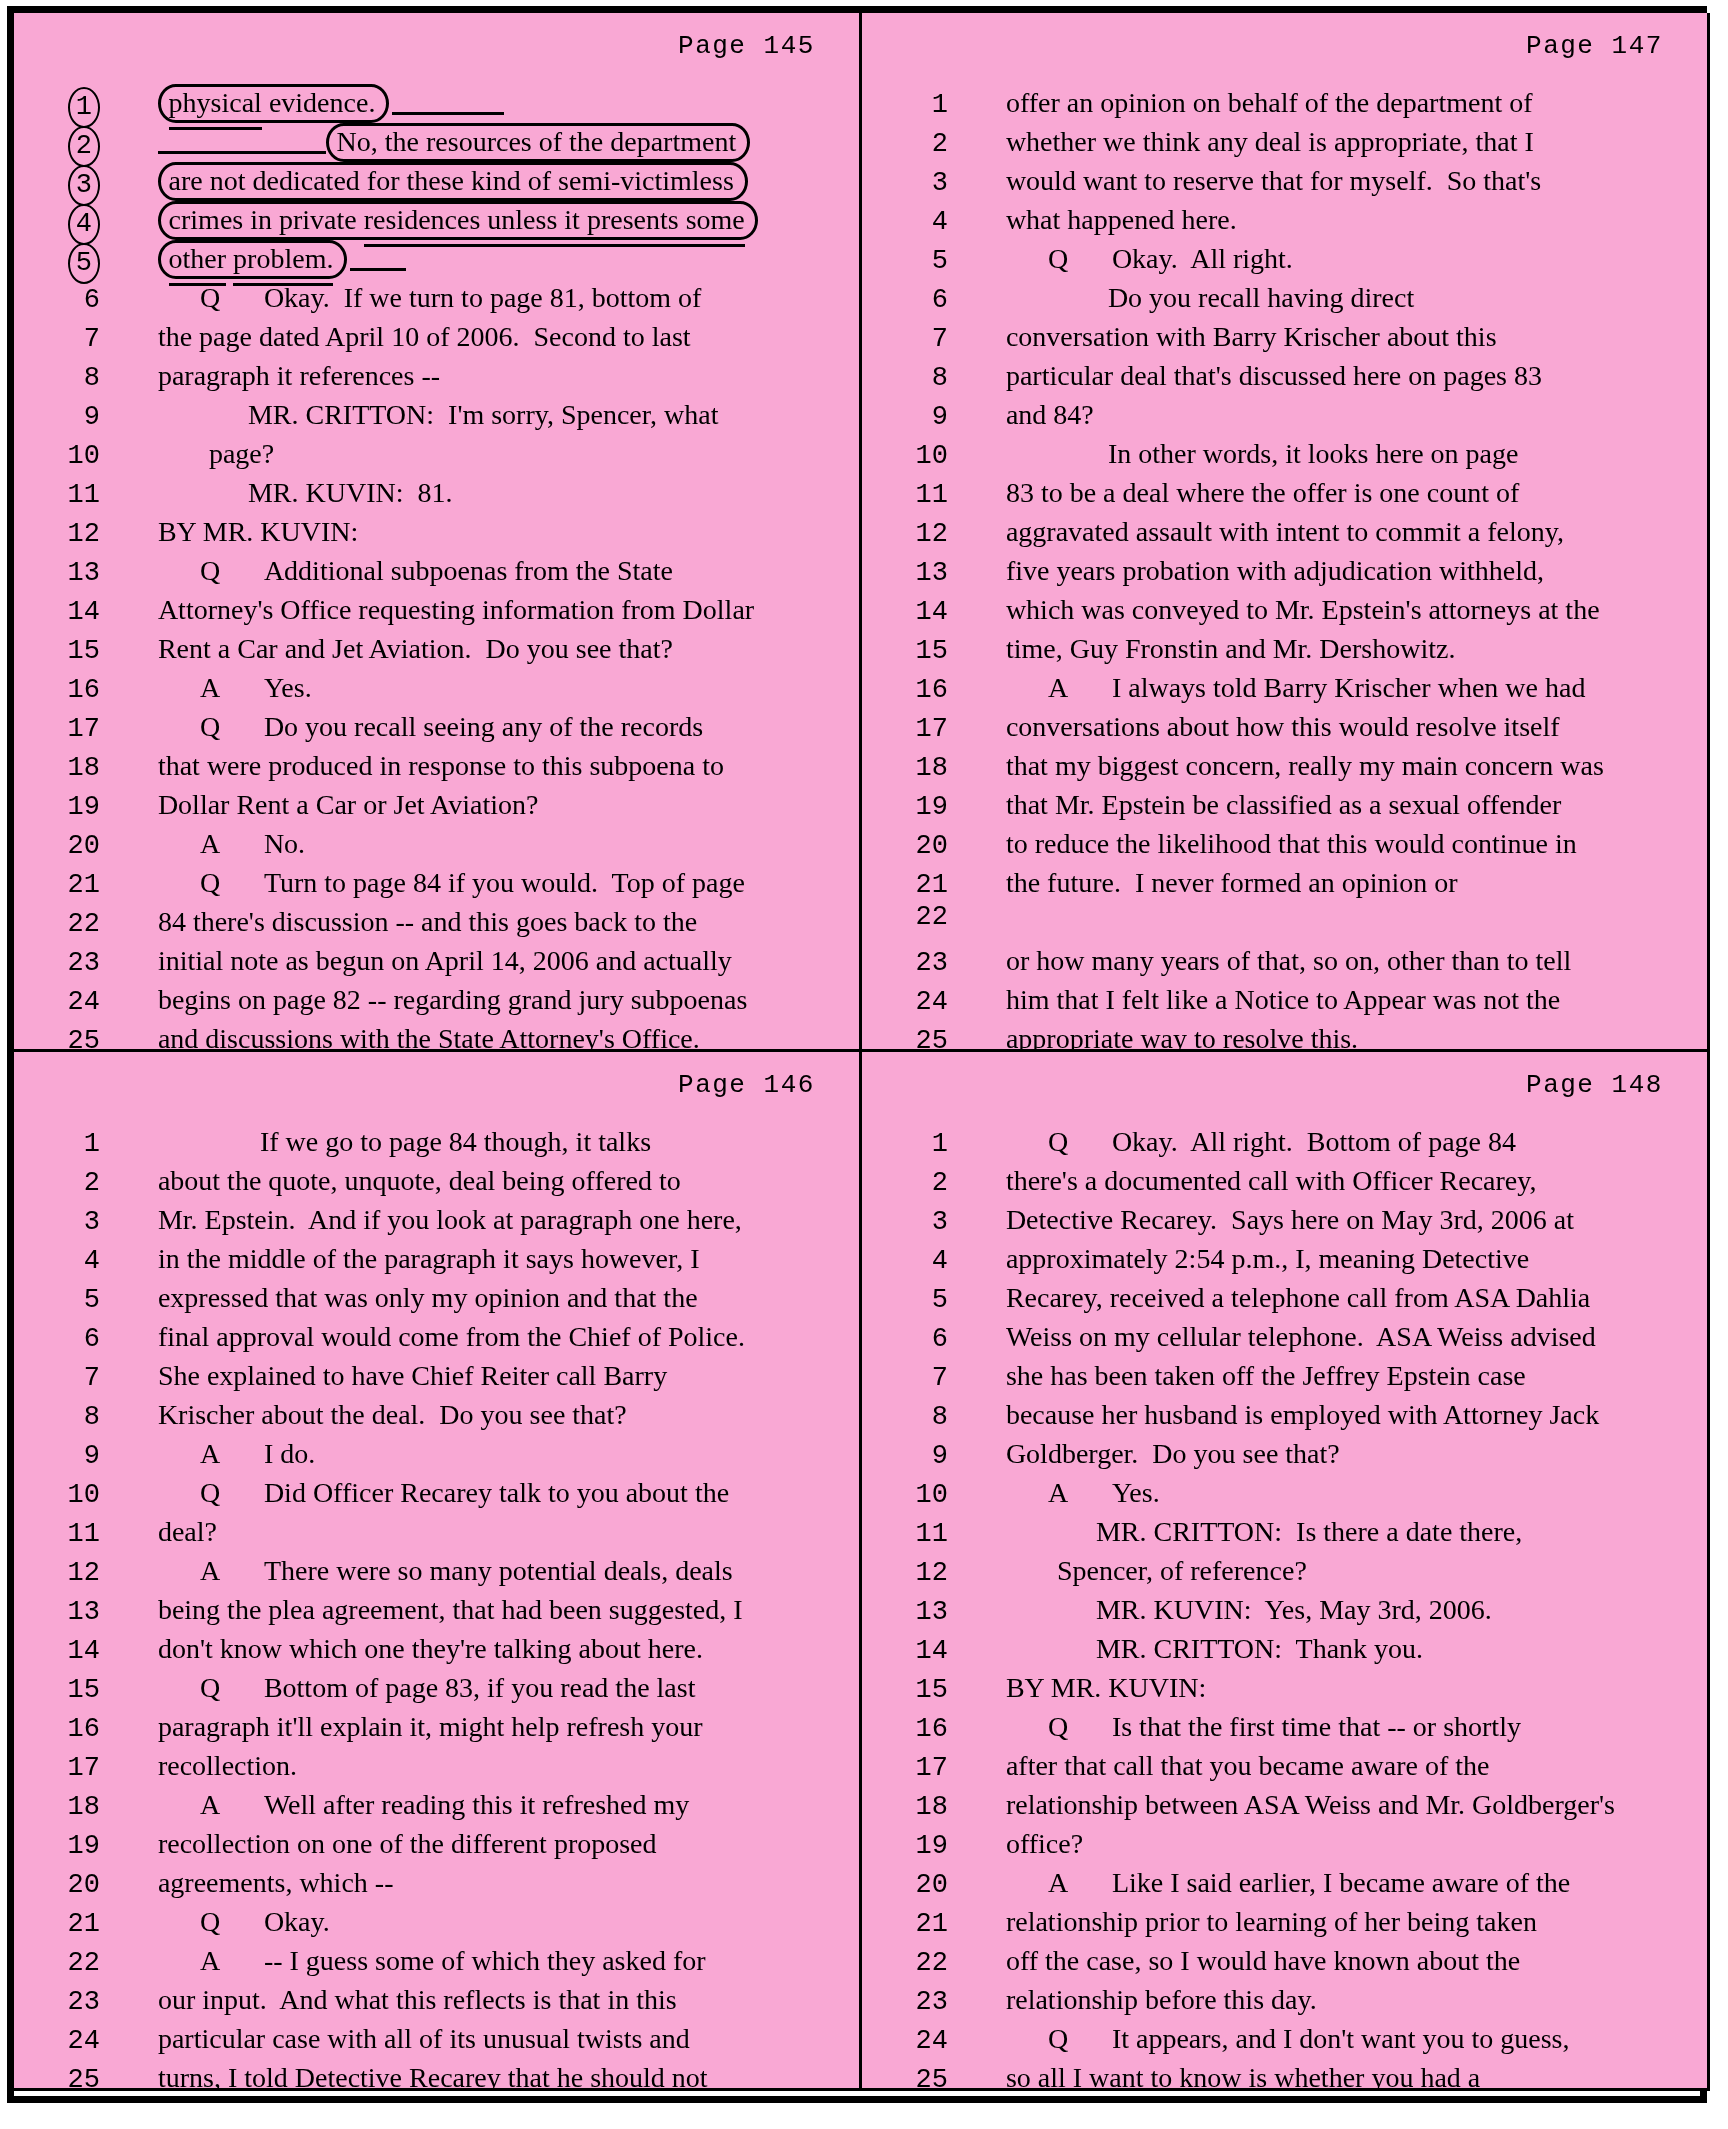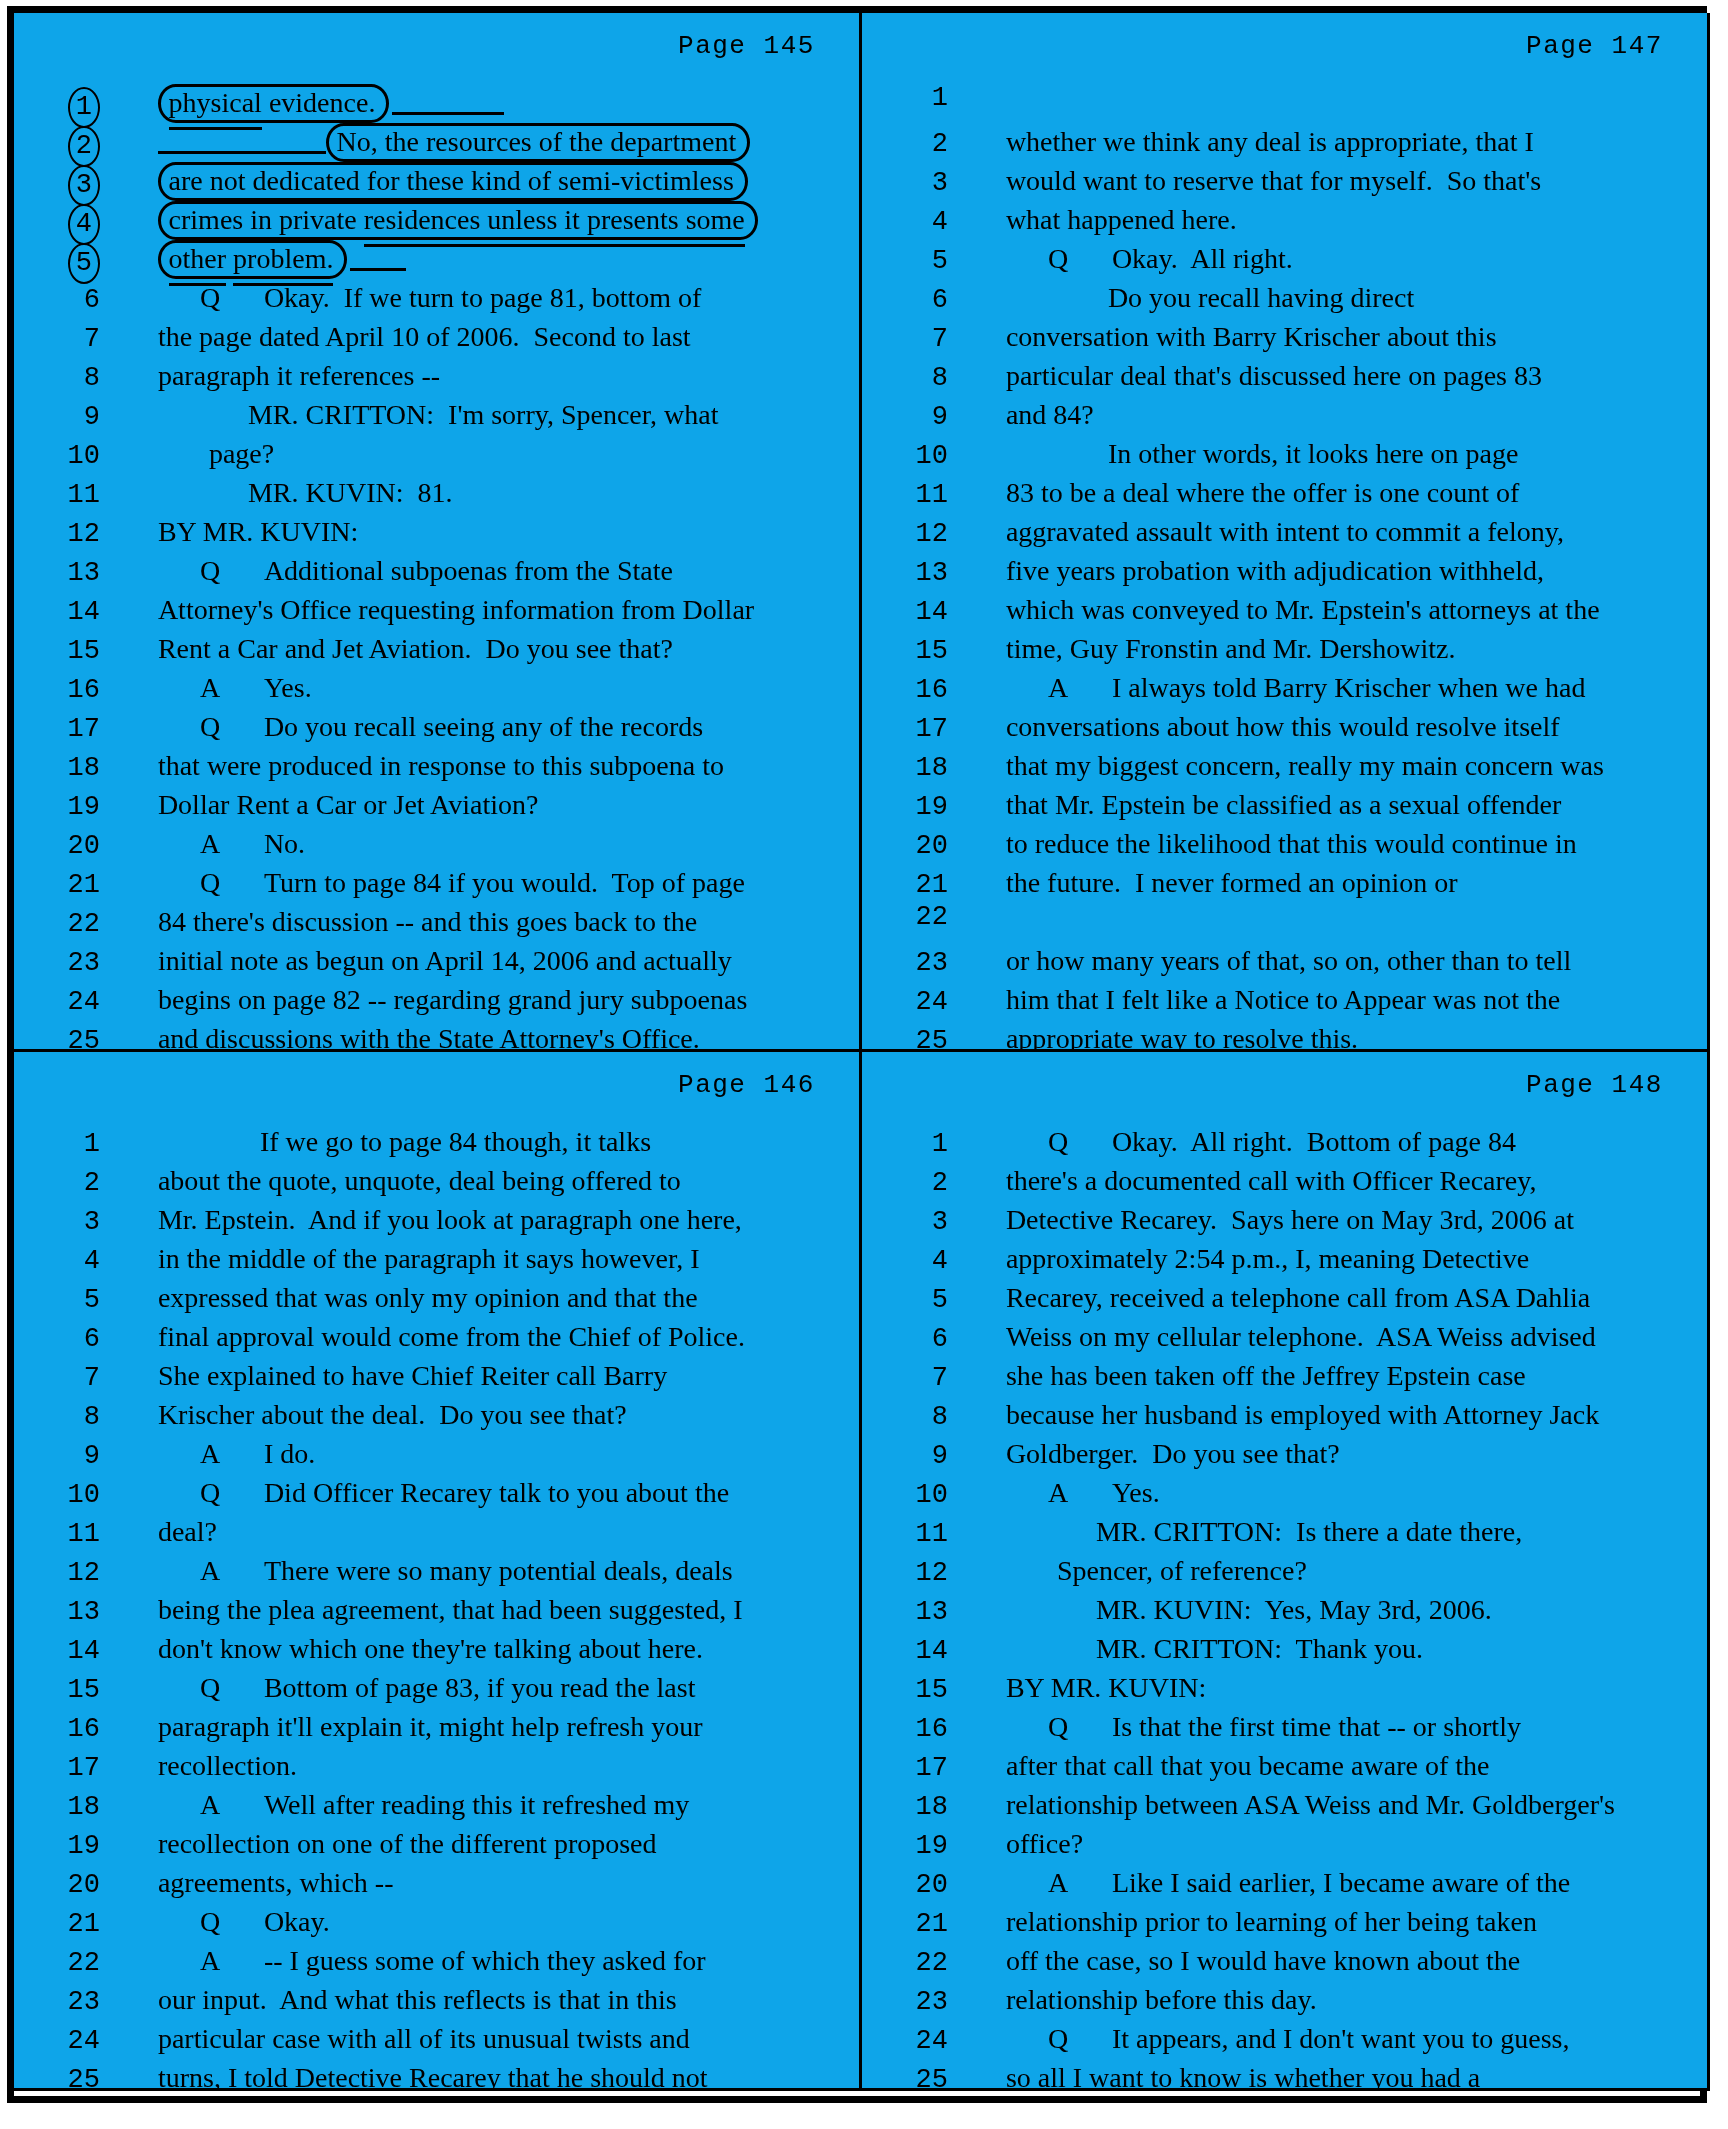--- a/index.html
+++ b/index.html
@@ -15,21 +15,21 @@
     box-sizing:border-box;
   }
   .page{
     border-right:3.8px solid #000;
     border-bottom:3.8px solid #000;
     box-sizing:border-box;
     overflow:hidden;
     font-family:"Liberation Serif","DejaVu Serif",serif;
     font-size:28px;
     color:#000;
-    background:#0ea5e9;
+    background:#f9a8d4;
   }
   .page-header{
     height:70px;
     box-sizing:border-box;
     text-align:right;
     font-family:"Liberation Mono","DejaVu Sans Mono",monospace;
     font-size:26px;
     padding:18.4px 44px 0 0;
     letter-spacing:1.5px;
   }
@@ -110,21 +110,21 @@
         <div class="line ind-m"><div class="num"><span>18</span></div><div class="txt"><span class="txt-inner"><span>that were produced in response to this subpoena to</span></span></div></div>
         <div class="line ind-m"><div class="num"><span>19</span></div><div class="txt"><span class="txt-inner"><span>Dollar Rent a Car or Jet Aviation?</span></span></div></div>
         <div class="line ind-q"><div class="num"><span>20</span></div><div class="txt"><span class="txt-inner"><span class="marker">A</span><span>No.</span></span></div></div>
         <div class="line ind-q"><div class="num"><span>21</span></div><div class="txt"><span class="txt-inner"><span class="marker">Q</span><span>Turn to page 84 if you would.  Top of page</span></span></div></div>
         <div class="line ind-m"><div class="num"><span>22</span></div><div class="txt"><span class="txt-inner"><span>84 there's discussion -- and this goes back to the</span></span></div></div>
         <div class="line ind-m"><div class="num"><span>23</span></div><div class="txt"><span class="txt-inner"><span>initial note as begun on April 14, 2006 and actually</span></span></div></div>
         <div class="line ind-m"><div class="num"><span>24</span></div><div class="txt"><span class="txt-inner"><span>begins on page 82 -- regarding grand jury subpoenas</span></span></div></div>
         <div class="line ind-m"><div class="num"><span>25</span></div><div class="txt"><span class="txt-inner"><span>and discussions with the State Attorney's Office.</span></span></div></div>
       </div><div class="page">
         <div class="page-header">Page 147</div>
-        <div class="line ind-m"><div class="num"><span>1</span></div></div>
+        <div class="line ind-m"><div class="num"><span>1</span></div><div class="txt"><span class="txt-inner"><span>offer an opinion on behalf of the department of</span></span></div></div>
         <div class="line ind-m"><div class="num"><span>2</span></div><div class="txt"><span class="txt-inner"><span>whether we think any deal is appropriate, that I</span></span></div></div>
         <div class="line ind-m"><div class="num"><span>3</span></div><div class="txt"><span class="txt-inner"><span>would want to reserve that for myself.  So that's</span></span></div></div>
         <div class="line ind-m"><div class="num"><span>4</span></div><div class="txt"><span class="txt-inner"><span>what happened here.</span></span></div></div>
         <div class="line ind-q"><div class="num"><span>5</span></div><div class="txt"><span class="txt-inner"><span class="marker">Q</span><span>Okay.  All right.</span></span></div></div>
         <div class="line ind-d"><div class="num"><span>6</span></div><div class="txt"><span class="txt-inner"><span>Do you recall having direct</span></span></div></div>
         <div class="line ind-m"><div class="num"><span>7</span></div><div class="txt"><span class="txt-inner"><span>conversation with Barry Krischer about this</span></span></div></div>
         <div class="line ind-m"><div class="num"><span>8</span></div><div class="txt"><span class="txt-inner"><span>particular deal that's discussed here on pages 83</span></span></div></div>
         <div class="line ind-m"><div class="num"><span>9</span></div><div class="txt"><span class="txt-inner"><span>and 84?</span></span></div></div>
         <div class="line ind-d"><div class="num"><span>10</span></div><div class="txt"><span class="txt-inner"><span>In other words, it looks here on page</span></span></div></div>
         <div class="line ind-m"><div class="num"><span>11</span></div><div class="txt"><span class="txt-inner"><span>83 to be a deal where the offer is one count of</span></span></div></div>

